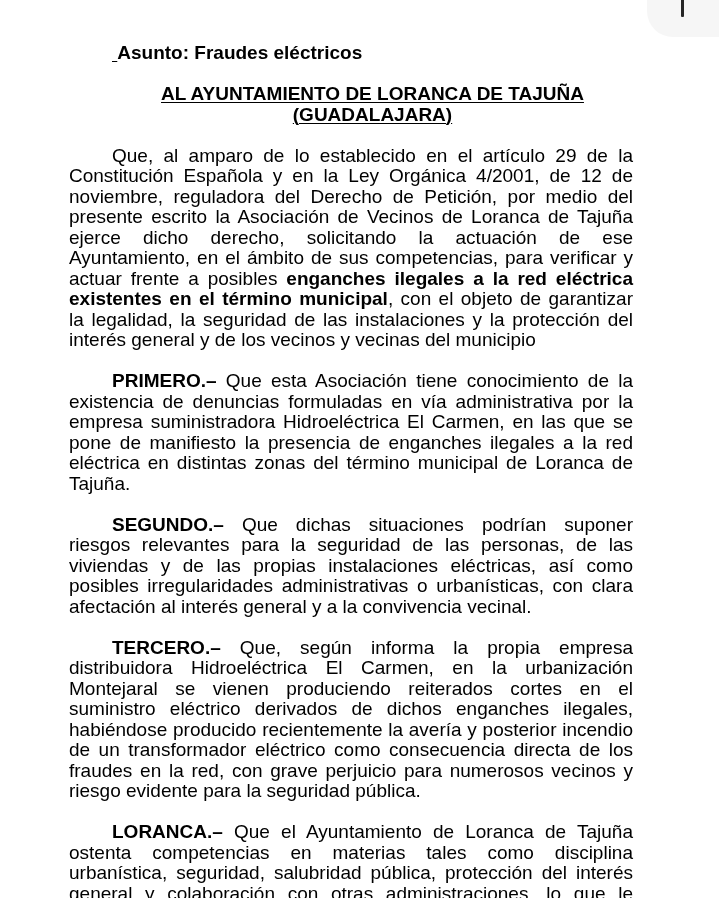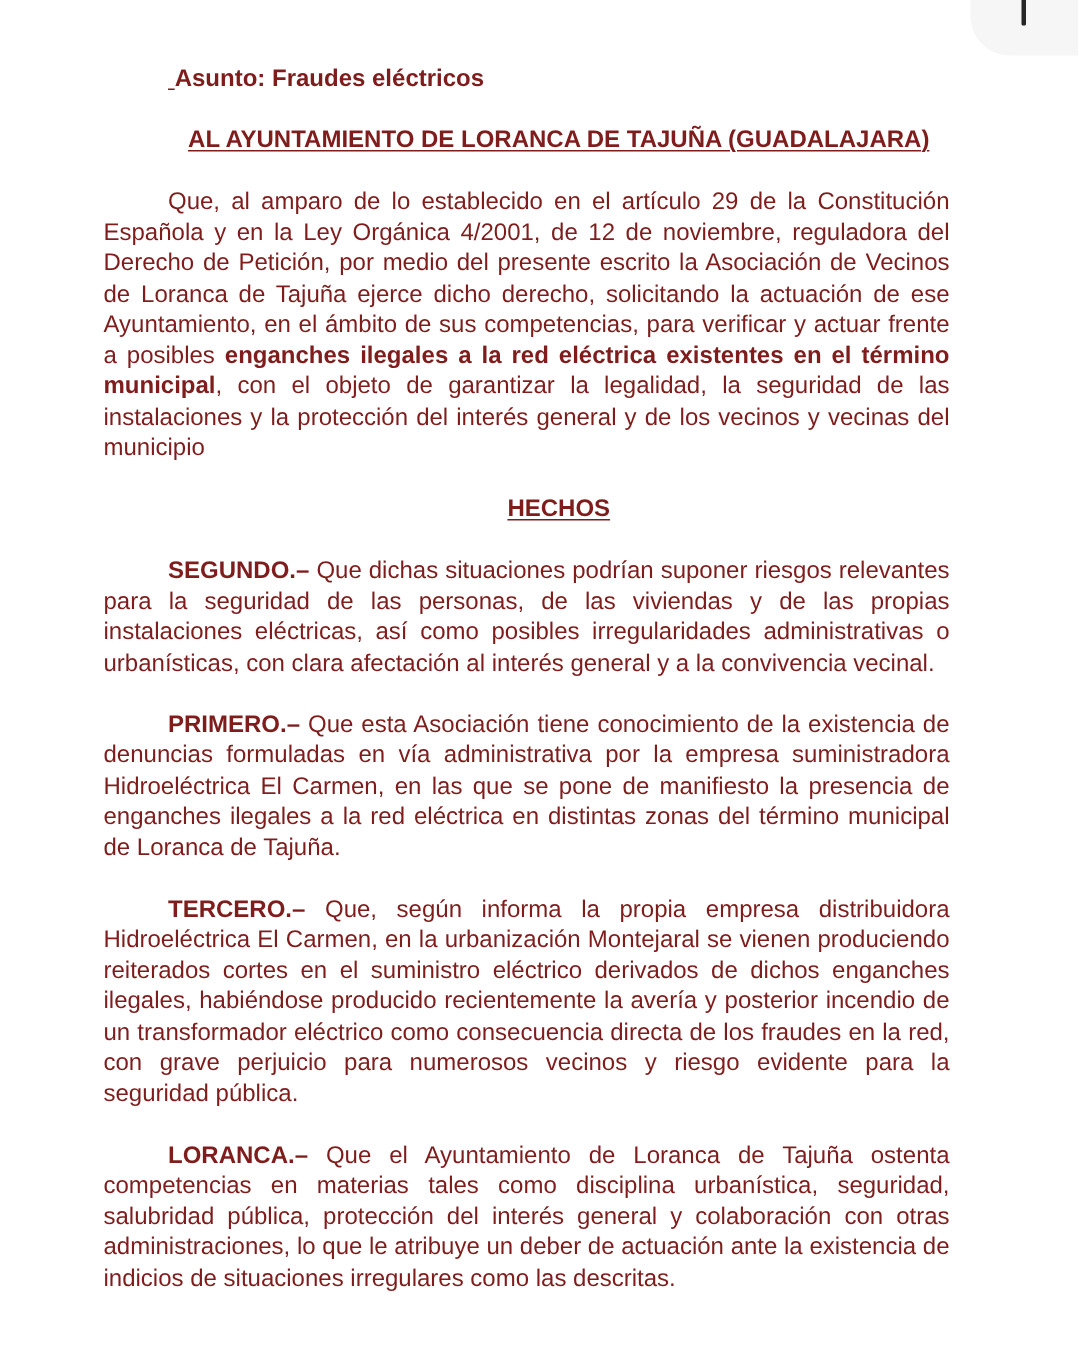--- a/index.html
+++ b/index.html
@@ -32,25 +32,25 @@
     height: 17px;
     background: #262626;
     border-radius: 0 0 1px 1px;
   }
   .doc {
     padding: 43px 86px 0 69px;
     color: #1e1e1e;
   }
   .doc p {
     margin: 0;
-    font-size: 16px;
+    font-size: 19px;
     line-height: 20.5px;
     text-align: justify;
     text-indent: 43px;
-    color: #7f1d1d;
+    color: #000000;
   }
   .doc p + p {
     margin-top: 20.5px;
   }
   .doc p.center {
     text-align: center;
     text-indent: 0;
     padding-left: 43px;
   }
   .doc span.b { font-weight: bold; }
@@ -60,18 +60,17 @@
 <body>
 
 <div class="overlay-panel">
   <div class="cursor-bar"></div>
 </div>
 
 <div class="doc">
   <p><span class="b u">&nbsp;</span><span class="b">Asunto: Fraudes eléctricos</span></p>
   <p class="center"><span class="b u">AL AYUNTAMIENTO DE LORANCA DE TAJUÑA (GUADALAJARA)</span></p>
   <p><span>Que, al amparo de lo establecido en el artículo 29 de la Constitución Española y en la Ley Orgánica 4/2001, de 12 de noviembre, reguladora del Derecho de Petición, por medio del presente escrito la Asociación de Vecinos de Loranca de Tajuña ejerce dicho derecho, solicitando la actuación de ese Ayuntamiento, en el ámbito de sus competencias, para verificar y actuar frente a posibles </span><span class="b">enganches ilegales a la red eléctrica existentes en el término municipal</span><span>, con el objeto de garantizar la legalidad, la seguridad de las instalaciones y la protección del interés general y de los vecinos y vecinas del municipio</span></p>
-  <p class="center"><span class="b u">HECHOS</span></p>
+  <p><span class="b">PRIMERO.– </span><span>Que esta Asociación tiene conocimiento de la existencia de denuncias formuladas en vía administrativa por la empresa suministradora Hidroeléctrica El Carmen, en las que se pone de manifiesto la presencia de enganches ilegales a la red eléctrica en distintas zonas del término municipal de Loranca de Tajuña.</span></p>
   <p><span class="b">SEGUNDO.– </span><span>Que dichas situaciones podrían suponer riesgos relevantes para la seguridad de las personas, de las viviendas y de las propias instalaciones eléctricas, así como posibles irregularidades administrativas o urbanísticas, con clara afectación al interés general y a la convivencia vecinal.</span></p>
-  <p><span class="b">PRIMERO.– </span><span>Que esta Asociación tiene conocimiento de la existencia de denuncias formuladas en vía administrativa por la empresa suministradora Hidroeléctrica El Carmen, en las que se pone de manifiesto la presencia de enganches ilegales a la red eléctrica en distintas zonas del término municipal de Loranca de Tajuña.</span></p>
   <p><span class="b">TERCERO.– </span><span>Que, según informa la propia empresa distribuidora Hidroeléctrica El Carmen, en la urbanización Montejaral se vienen produciendo reiterados cortes en el suministro eléctrico derivados de dichos enganches ilegales, habiéndose producido recientemente la avería y posterior incendio de un transformador eléctrico como consecuencia directa de los fraudes en la red, con grave perjuicio para numerosos vecinos y riesgo evidente para la seguridad pública.</span></p>
   <p><span class="b">LORANCA.– </span><span>Que el Ayuntamiento de Loranca de Tajuña ostenta competencias en materias tales como disciplina urbanística, seguridad, salubridad pública, protección del interés general y colaboración con otras administraciones, lo que le atribuye un deber de actuación ante la existencia de indicios de situaciones irregulares como las descritas.</span></p>
 </div>
 
 </body></html>

